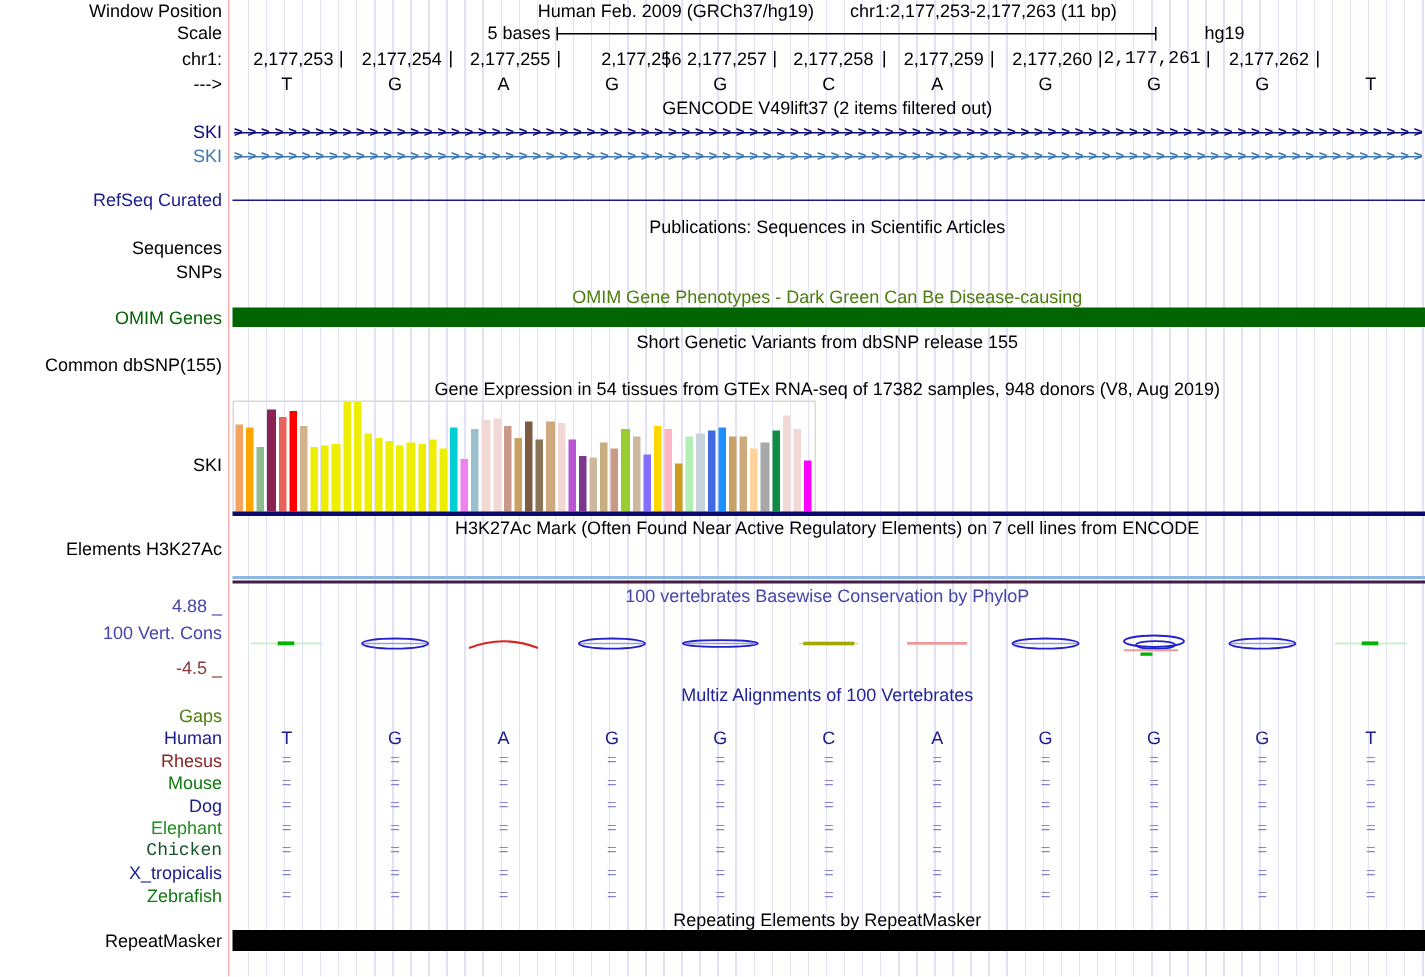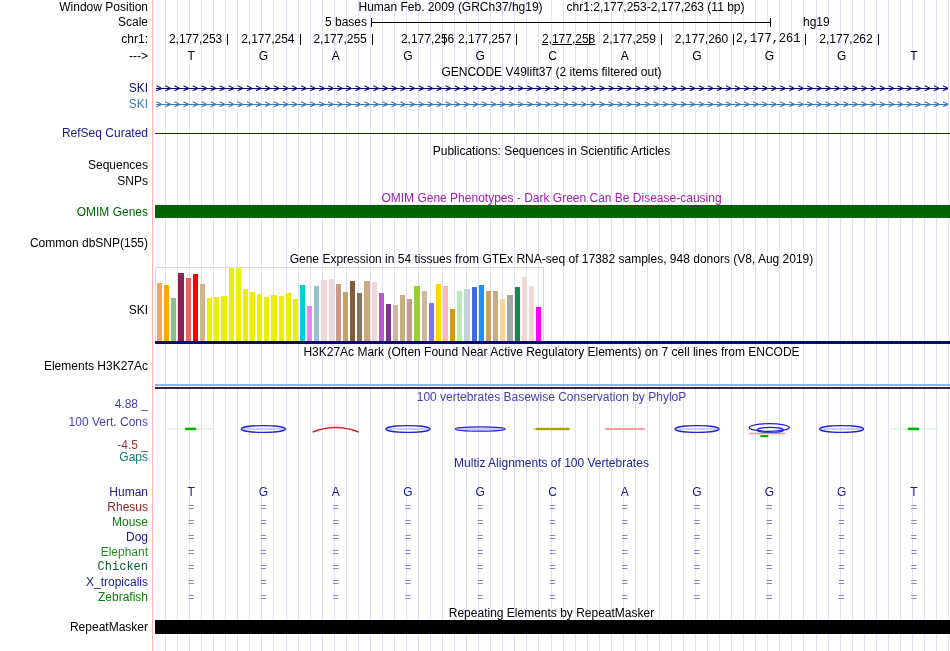--- a/index.html
+++ b/index.html
@@ -56,21 +56,21 @@
       <div class="pos-num" style="left: 155px; width: 67.2727px;">2,177,253</div>
       <div class="tick" style="left: 227.273px;"></div>
       <div class="pos-num" style="left: 227.273px; width: 67.2727px;">2,177,254</div>
       <div class="tick" style="left: 299.545px;"></div>
       <div class="pos-num" style="left: 299.545px; width: 67.2727px;">2,177,255</div>
       <div class="tick" style="left: 371.818px;"></div>
       <div class="pos-num" style="left: 387px; width: 67.2727px;">2,177,256</div>
       <div class="tick" style="left: 444.091px;"></div>
       <div class="pos-num" style="left: 444.091px; width: 67.2727px;">2,177,257</div>
       <div class="tick" style="left: 516.364px;"></div>
-      <div class="pos-num" style="left: 528px; width: 67.2727px; text-decoration: underline;">2,177,258</div>
+      <div class="pos-num" style="left: 515px; width: 67.2727px;">2,177,258</div>
       <div class="tick" style="left: 588.636px;"></div>
       <div class="pos-num" style="left: 588.636px; width: 67.2727px;">2,177,259</div>
       <div class="tick" style="left: 660.909px;"></div>
       <div class="pos-num" style="left: 660.909px; width: 67.2727px;">2,177,260</div>
       <div class="tick" style="left: 733.182px;"></div>
       <div class="pos-num" style="left: 733.182px; width: 67.2727px; font-family: Liberation Mono, monospace;">2,177,261</div>
       <div class="tick" style="left: 805.455px;"></div>
       <div class="pos-num" style="left: 805.455px; width: 67.2727px;">2,177,262</div>
       <div class="tick" style="left: 877.727px;"></div>
     </div>
@@ -104,24 +104,25 @@
       </div>
     </div>
 
   <div class="lbl" style="top: 127px; color: rgb(26, 26, 140);">RefSeq Curated</div>
   <div id="refseq-line" style="background: rgb(26, 26, 140);"></div>
 
   <div class="title" style="top:145px">Publications: Sequences in Scientific Articles</div>
   <div class="lbl" style="top:159px">Sequences</div>
   <div class="lbl" style="top:175px">SNPs</div>
 
-  <div class="title" style="top: 192px; color: #a21caf;">OMIM Gene Phenotypes - Dark Green Can Be Disease-causing</div>
+  <div class="title" style="top: 192px; color: #4d7c0f;">OMIM Gene Phenotypes - Dark Green Can Be Disease-causing</div>
   <div class="lbl" style="top: 206px; color: rgb(0, 100, 0);">OMIM Genes</div>
   <div id="omim-bar" style="background: rgb(0, 100, 0);"></div>
 
+  <div class="title" style="top:222px">Short Genetic Variants from dbSNP release 155</div>
   <div class="lbl" style="top:237px">Common dbSNP(155)</div>
 
   <div class="title" style="top:253px">Gene Expression in 54 tissues from GTEx RNA-seq of 17382 samples, 948 donors (V8, Aug 2019)</div>
   <div class="lbl" style="top:304px">SKI</div>
   <div id="gtex-box"></div>
   <div id="gtex-bars">
       <div class="gbar" style="left: 2px; height: 58px; background: rgb(244, 164, 96);"></div>
       <div class="gbar" style="left: 9.15px; height: 56px; background: rgb(255, 165, 0);"></div>
       <div class="gbar" style="left: 16.3px; height: 43px; background: rgb(143, 188, 143);"></div>
       <div class="gbar" style="left: 23.45px; height: 68px; background: rgb(139, 34, 82);"></div>
@@ -207,21 +208,21 @@
       <line x1="594.3181818181818" y1="21.5" x2="630.3181818181818" y2="21.5" stroke="#EE9999" stroke-width="1.3"></line>
       <rect x="605.3181818181818" y="23" width="8" height="2.2" fill="#00B400"></rect>
       <line x1="665.590909090909" y1="17" x2="707.590909090909" y2="17" stroke="#99A0E0" stroke-width="1"></line>
       <ellipse cx="686.590909090909" cy="17" rx="22" ry="3.4" fill="none" stroke="#2222CC" stroke-width="1.3"></ellipse>
       <line x1="734.8636363636363" y1="17" x2="782.8636363636363" y2="17" stroke="#CCEECC" stroke-width="1.2"></line>
       <rect x="752.8636363636363" y="15.6" width="11" height="2.6" fill="#00B400"></rect>
     </svg>
 
   <div class="title" style="top: 457px; color: rgb(34, 34, 153);">Multiz Alignments of 100 Vertebrates</div>
   <div id="multiz">
-      <div class="lbl" style="top: 451px; color: #0f766e;">Gaps</div>
+      <div class="lbl" style="top: 471px; color: #4d7c0f;">Gaps</div>
       <div class="lbl" style="top: 486px; color: rgb(26, 26, 140);">Human</div>
       <div class="base" style="left: 176.136px; top: 486px; color: rgb(26, 26, 140);">T</div>
       <div class="base" style="left: 248.409px; top: 486px; color: rgb(26, 26, 140);">G</div>
       <div class="base" style="left: 320.682px; top: 486px; color: rgb(26, 26, 140);">A</div>
       <div class="base" style="left: 392.955px; top: 486px; color: rgb(26, 26, 140);">G</div>
       <div class="base" style="left: 465.227px; top: 486px; color: rgb(26, 26, 140);">G</div>
       <div class="base" style="left: 537.5px; top: 486px; color: rgb(26, 26, 140);">C</div>
       <div class="base" style="left: 609.773px; top: 486px; color: rgb(26, 26, 140);">A</div>
       <div class="base" style="left: 682.045px; top: 486px; color: rgb(26, 26, 140);">G</div>
       <div class="base" style="left: 754.318px; top: 486px; color: rgb(26, 26, 140);">G</div>

